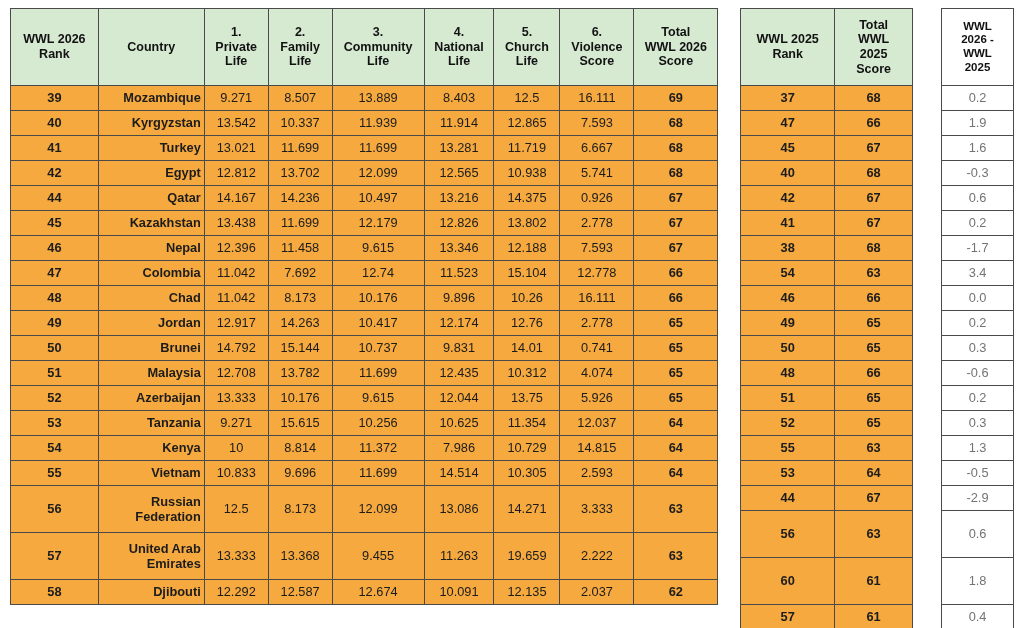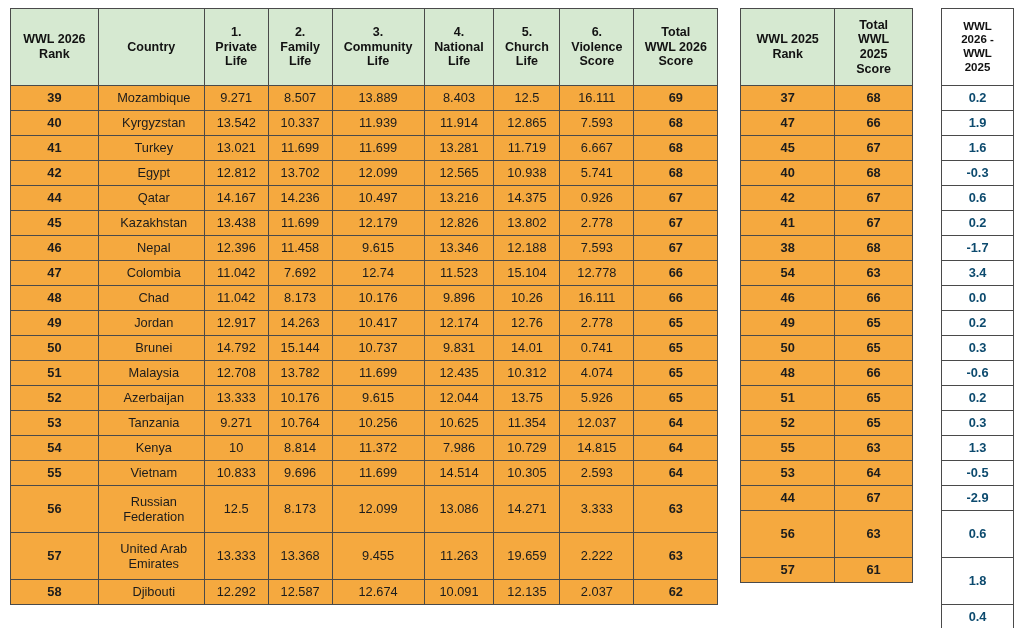--- a/index.html
+++ b/index.html
@@ -56,41 +56,41 @@
     color: #1c1c1c;
     font-size: 12.8px;
     height: 20px;
   }
   .t-main tbody td.rank,
   .t-main tbody td.total,
   .t-prev tbody td {
     font-weight: bold;
   }
   .t-main tbody td.country {
-    text-align: center;
+    text-align: right;
     padding-left: 8px;
-    font-weight: normal;
+    font-weight: bold;
   }
   .t-main tbody tr.tall td { height: 42px; }
   .t-prev tbody tr.tall td { height: 42px; }
 
   
   .t-diff th {
     background: #ffffff;
     font-weight: bold;
     font-size: 11.5px;
     height: 72px;
     color: #121212;
   }
   .t-diff tbody td {
     background: #ffffff;
-    color: #0c4a6e;
+    color: #737373;
     font-size: 12.8px;
     height: 20px;
-    font-weight: bold;
+    font-weight: normal;
   }
   .t-diff tbody tr.tall td { height: 42px; }
 
   .gap1 { width: 22px; flex: 0 0 22px; }
   .gap2 { width: 28px; flex: 0 0 28px; }
 
   
   .c-rank    { width: 88px; }
   .c-country { width: 106px; }
   .c-d1      { width: 64px; }
@@ -277,21 +277,21 @@
           <td>9.615</td>
           <td>12.044</td>
           <td>13.75</td>
           <td>5.926</td>
           <td class="total">65</td>
         </tr>
         <tr class="">
           <td class="rank">53</td>
           <td class="country">Tanzania</td>
           <td>9.271</td>
-          <td>10.764</td>
+          <td>15.615</td>
           <td>10.256</td>
           <td>10.625</td>
           <td>11.354</td>
           <td>12.037</td>
           <td class="total">64</td>
         </tr>
         <tr class="">
           <td class="rank">54</td>
           <td class="country">Kenya</td>
           <td>10</td>
@@ -428,20 +428,24 @@
           <td>64</td>
         </tr>
         <tr class="">
           <td>44</td>
           <td>67</td>
         </tr>
         <tr class="tall">
           <td>56</td>
           <td>63</td>
         </tr>
+        <tr class="tall">
+          <td>60</td>
+          <td>61</td>
+        </tr>
         <tr class="">
           <td>57</td>
           <td>61</td>
         </tr>
       </tbody>
   </table>
 
   <div class="gap2"></div>
 
   <table class="grid t-diff">

